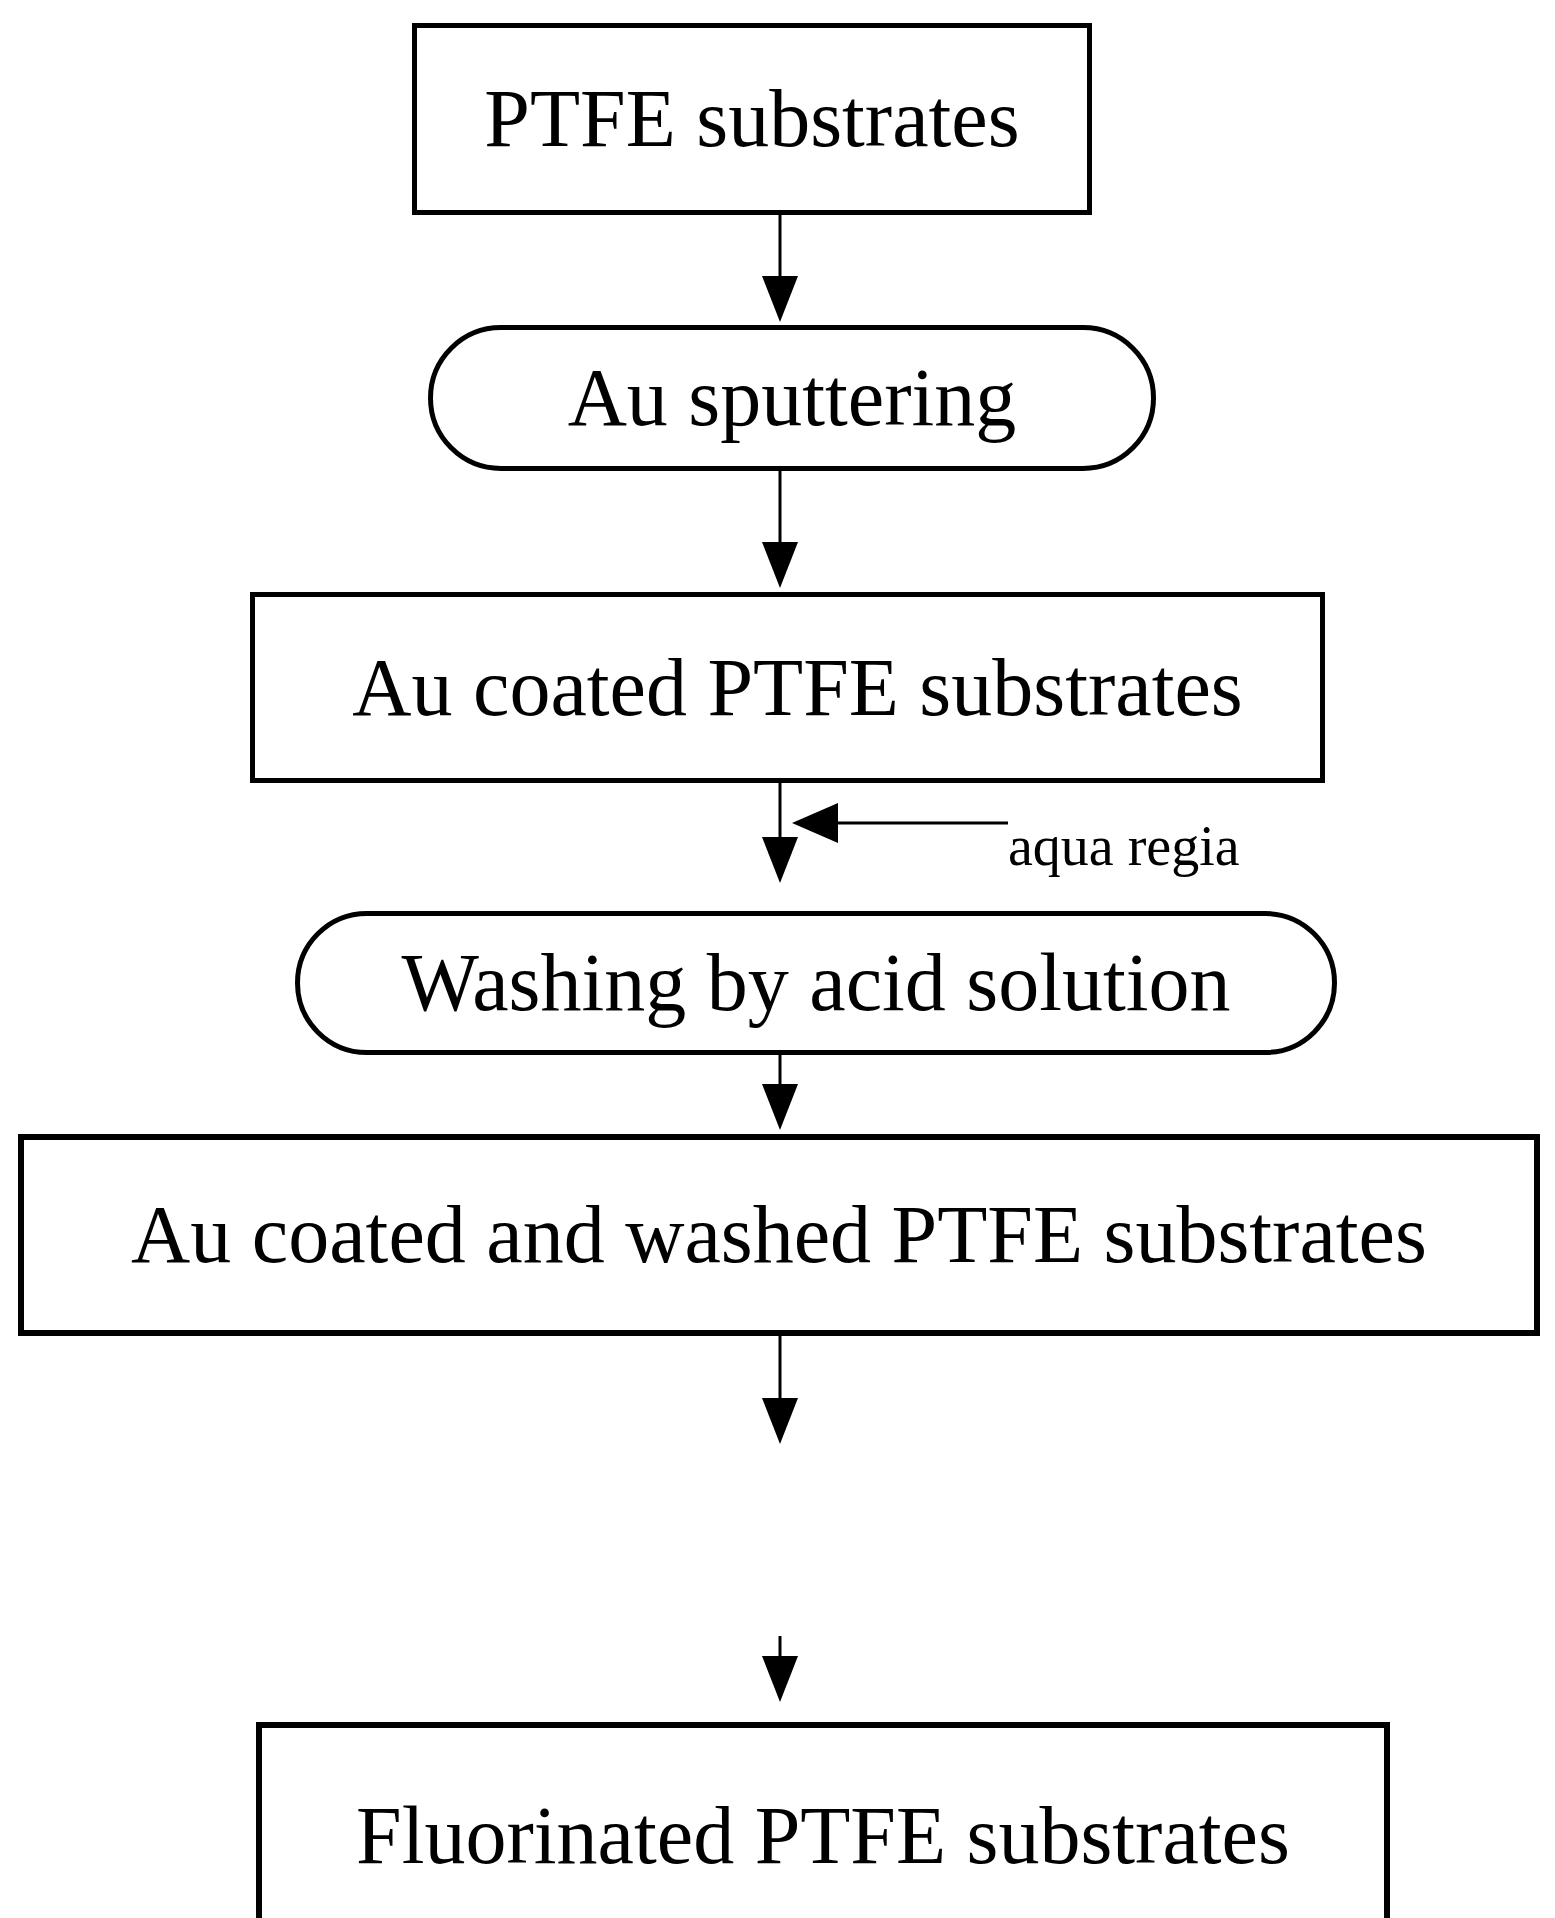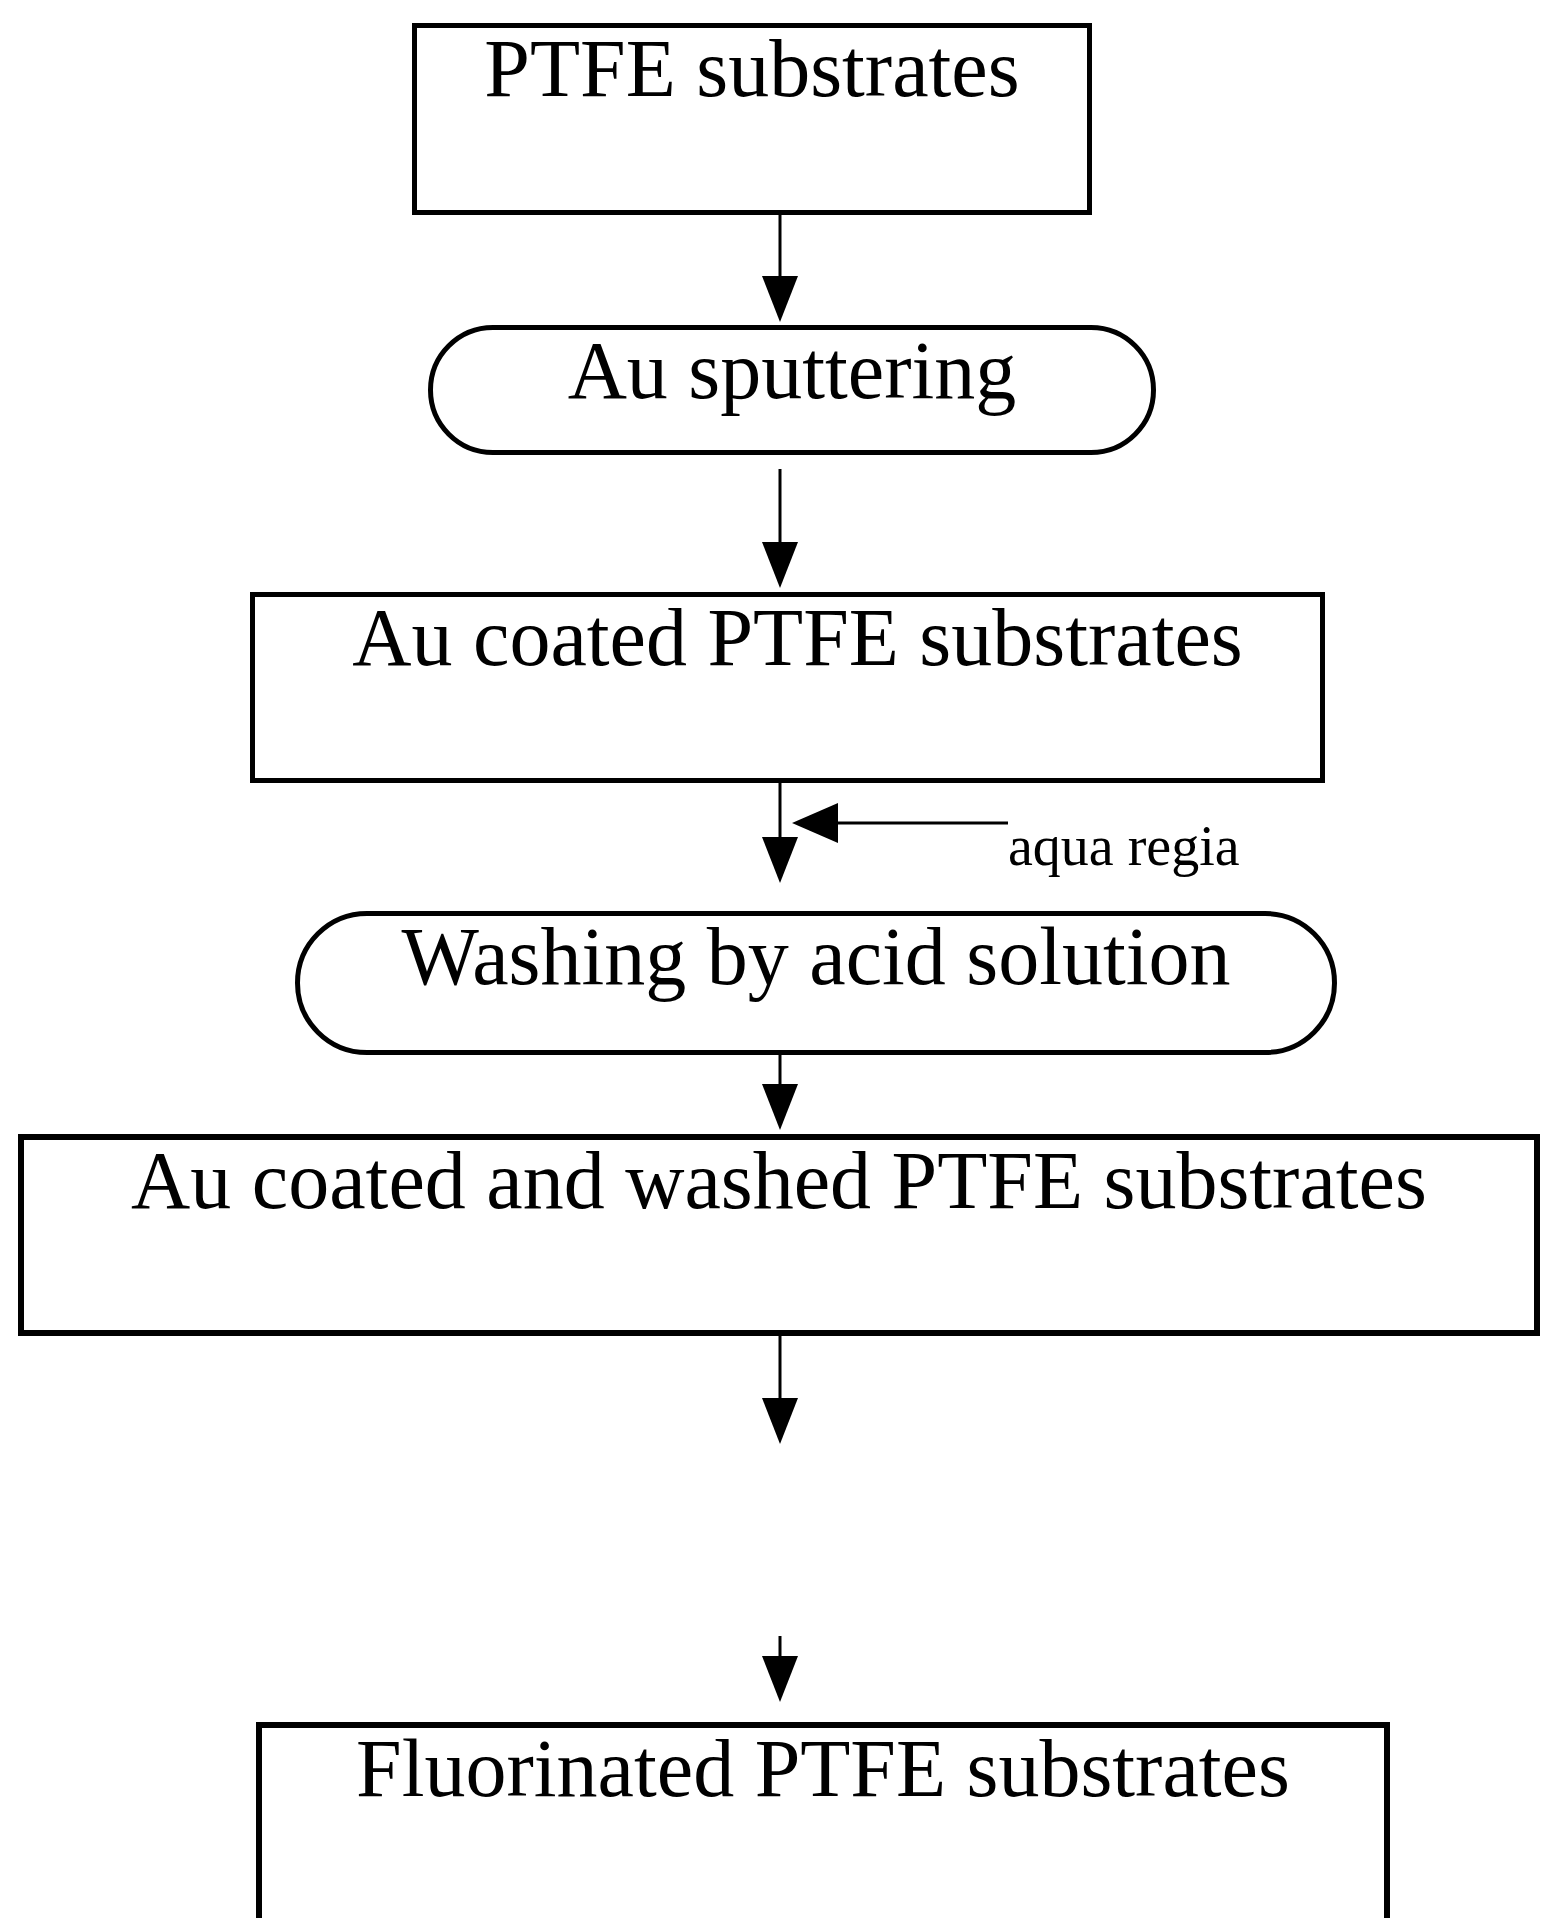--- a/index.html
+++ b/index.html
@@ -21,37 +21,38 @@
     left: 0;
     top: 0;
     width: 1555px;
     height: 1918px;
     pointer-events: none;
   }
   .node {
     position: absolute;
     box-sizing: border-box;
     display: flex;
+    align-items: center;
     justify-content: center;
     text-align: center;
     background: #ffffff;
     border: 5px solid #000000;
     font-size: 82px;
     line-height: 1;
     white-space: nowrap;
   }
   .stadium {
     border-radius: 999px;
   }
   .thick {
     border-width: 6px;
   }
   
   #node-1 { left: 412px;  top: 23px;   width: 680px;  height: 192px; }
-  #node-2 { left: 428px;  top: 325px;  width: 728px;  height: 130px; }
+  #node-2 { left: 428px;  top: 325px;  width: 728px;  height: 146px; }
   #node-3 { left: 250px;  top: 592px;  width: 1075px; height: 191px; padding-left: 20px; }
   #node-4 { left: 295px;  top: 911px;  width: 1042px; height: 144px; }
   #node-5 { left: 18px;   top: 1134px; width: 1522px; height: 202px; }
   #node-6 { left: 464px;  top: 1448px; width: 654px;  height: 190px; }
   #node-7 { left: 256px;  top: 1706px; width: 1134px; height: 228px; margin-top: 16px; }
   .edge-annotation {
     position: absolute;
     left: 1008px;
     top: 816px;
     font-size: 56px;

